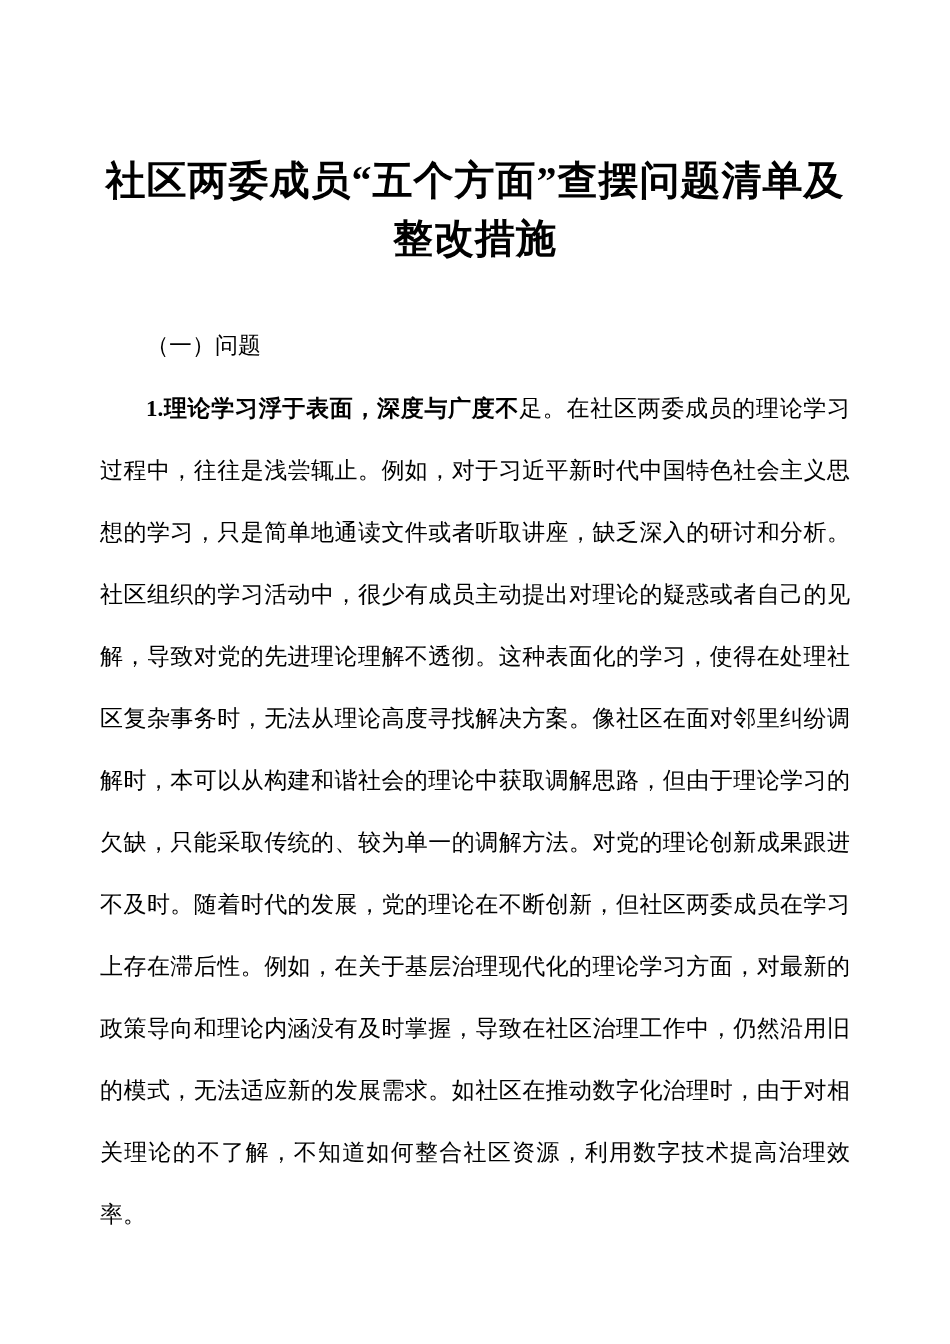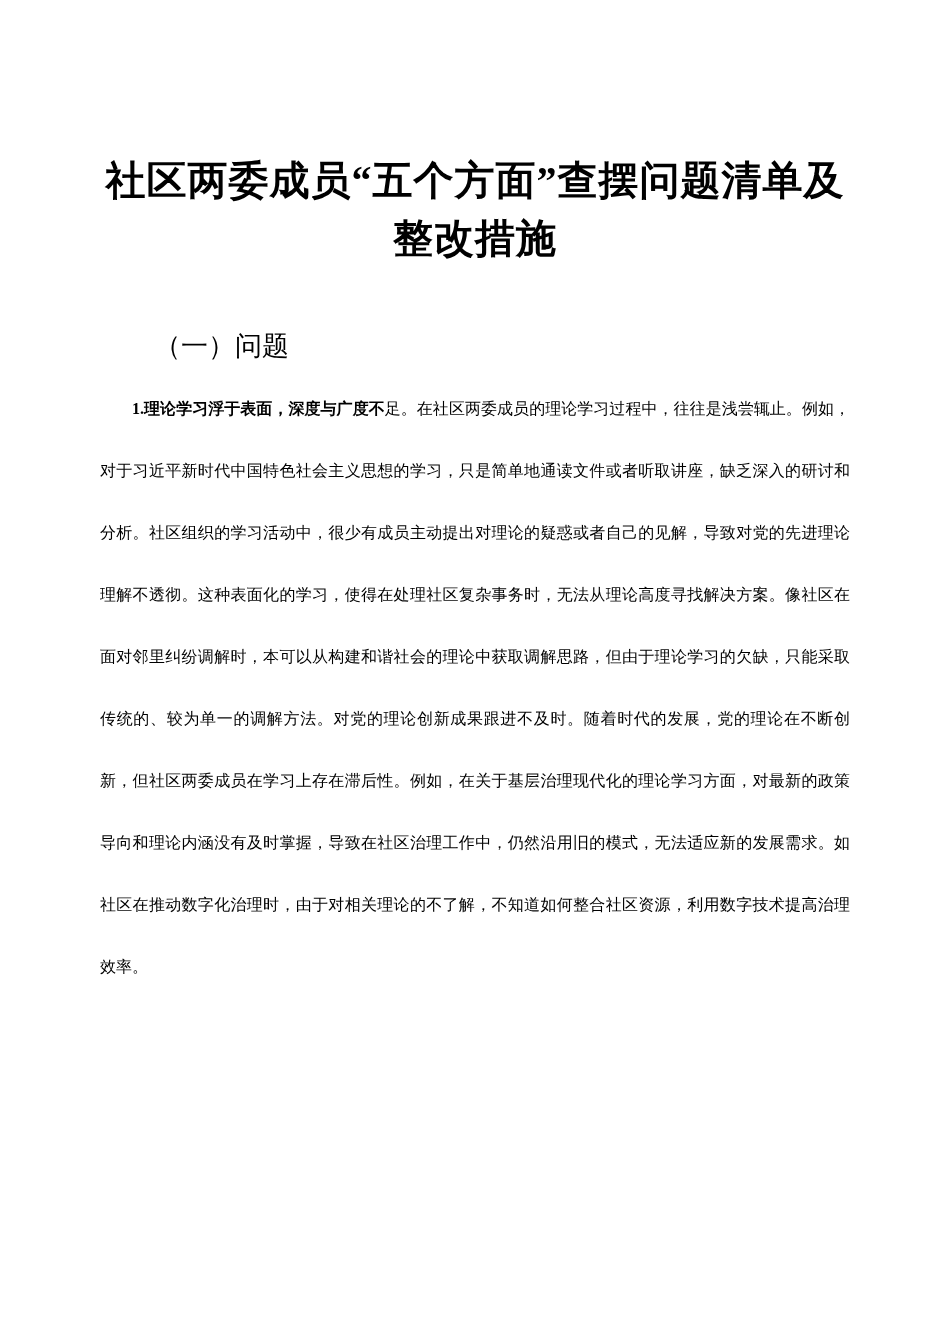--- a/index.html
+++ b/index.html
@@ -31,29 +31,29 @@
   .section-heading {
     margin: 0;
     font-size: 23px;
     line-height: 52px;
     font-weight: 700;
     text-indent: 2em;
     font-family: "Liberation Sans", sans-serif;
   }
   .section-subheading {
     margin: 0;
-    font-size: 27px;
+    font-size: 23px;
     line-height: 52px;
     font-weight: 400;
     text-indent: 2em;
-    font-family: Liberation Sans, sans-serif;
+    font-family: Liberation Serif, serif;
   }
   .body-paragraph {
     margin: 6px 0 0 0;
-    font-size: 16px;
+    font-size: 23px;
     line-height: 62px;
     text-indent: 2em;
     text-align: justify;
     font-family: "Liberation Serif", serif;
   }
   .body-paragraph .lead-bold {
     font-weight: 700;
   }
 </style>
 </head>

